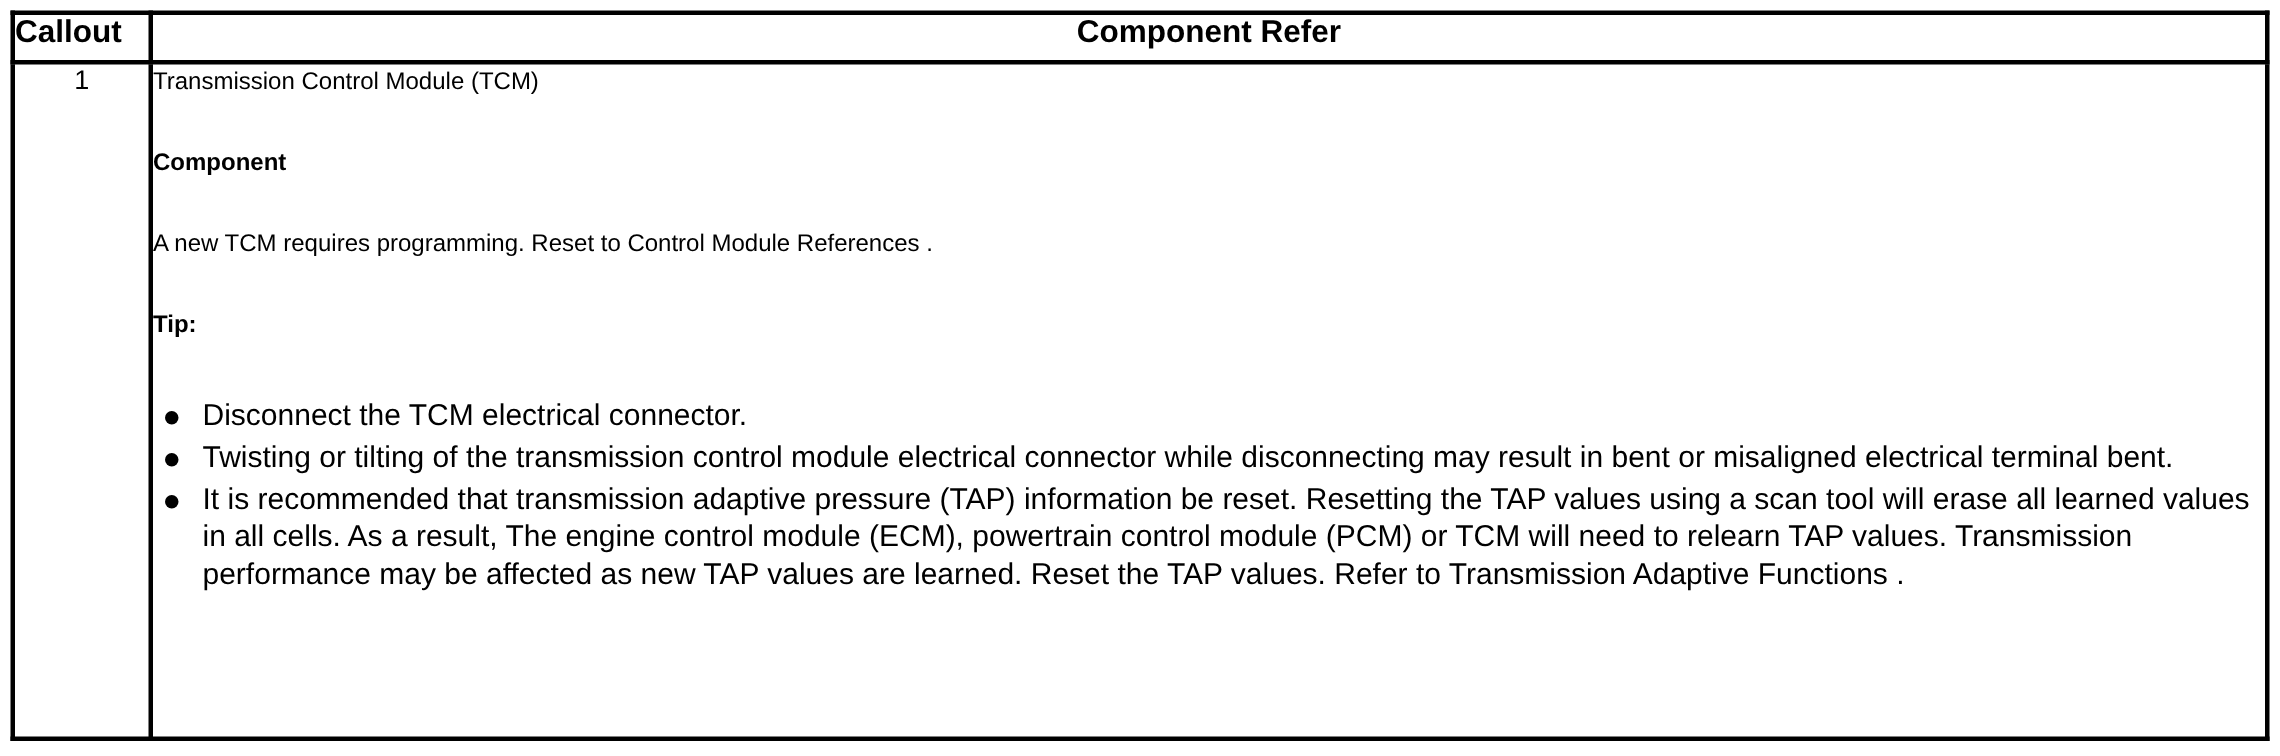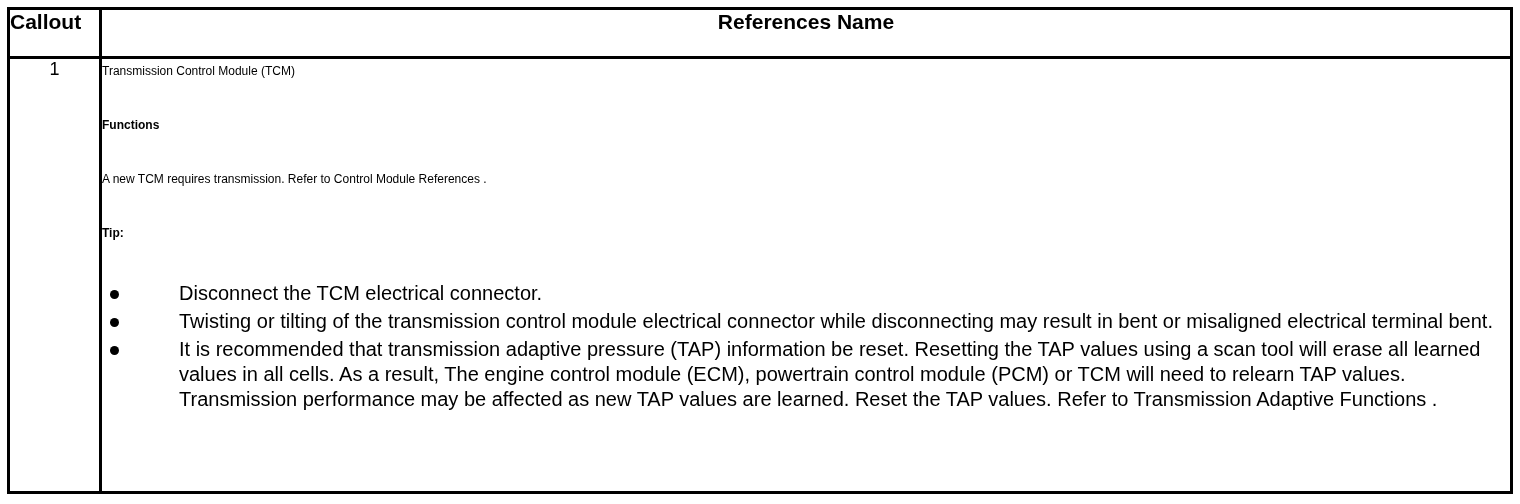--- a/index.html
+++ b/index.html
@@ -41,21 +41,21 @@
 
   
   .col-callout { width: 92px; }
 
   th.head-callout {
     text-align: left;
     vertical-align: middle;
     font-weight: bold;
     font-size: 21px;
     padding: 4px 0 5px 7px;
-    height: 49px;
+    height: 33px;
     box-sizing: border-box;
   }
 
   th.head-component {
     text-align: center;
     vertical-align: middle;
     font-weight: bold;
     font-size: 21px;
     padding: 4px 0 5px 0;
     height: 33px;
@@ -71,21 +71,21 @@
   }
 
   td.cell-component {
     padding: 13px 10px 10px 9px;
     vertical-align: top;
   }
 
   .body-block { line-height: 1.0; }
 
   .para {
-    font-size: 12px;
+    font-size: 16px;
     line-height: 24px;
     margin: 0 0 30px 0;
     white-space: nowrap;
   }
   .para.bold { font-weight: bold; }
   .para.tip { margin-bottom: 36px; }
 
   ul.tip-list {
     list-style: none;
     margin: 0;
@@ -106,49 +106,48 @@
     top: 9px;
     width: 9px;
     height: 9px;
     background: #000;
     border-radius: 50%;
     display: block;
   }
 
   ul.tip-list > li .li-text {
     display: block;
-    margin-left: 44px;
   }
 </style>
 </head>
 <body>
 
 <div class="sheet">
   <table class="component-table">
     <colgroup>
       <col class="col-callout">
       <col>
     </colgroup>
     <thead>
       <tr>
         <th class="head-callout">Callout</th>
-        <th class="head-component">References Name</th>
+        <th class="head-component">Component Refer</th>
       </tr>
     </thead>
     <tbody>
       <tr>
         <td class="cell-callout">1</td>
         <td class="cell-component">
           <div class="body-block">
 
             <p class="para">Transmission Control Module (TCM)</p>
 
-            <p class="para bold">Functions</p>
+            <p class="para bold">Component</p>
 
-            <p class="para">A new TCM requires transmission. Refer to Control Module References .</p>
+            <p class="para">A new TCM requires programming. Reset to Control Module References .</p>
 
             <p class="para bold tip">Tip:</p>
 
             <ul class="tip-list">
               <li>
                 <span class="bullet-dot"></span>
                 <span class="li-text">Disconnect the TCM electrical connector.</span>
               </li>
               <li>
                 <span class="bullet-dot"></span>

